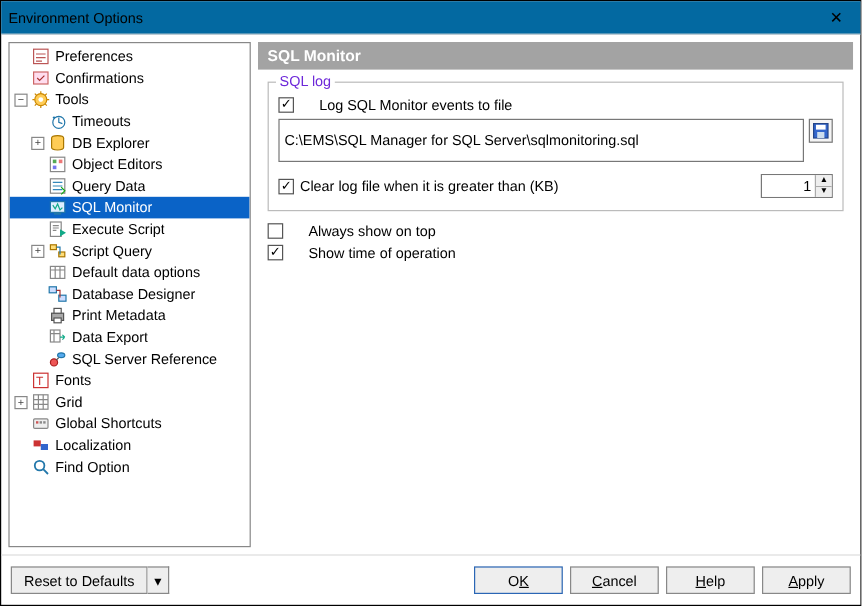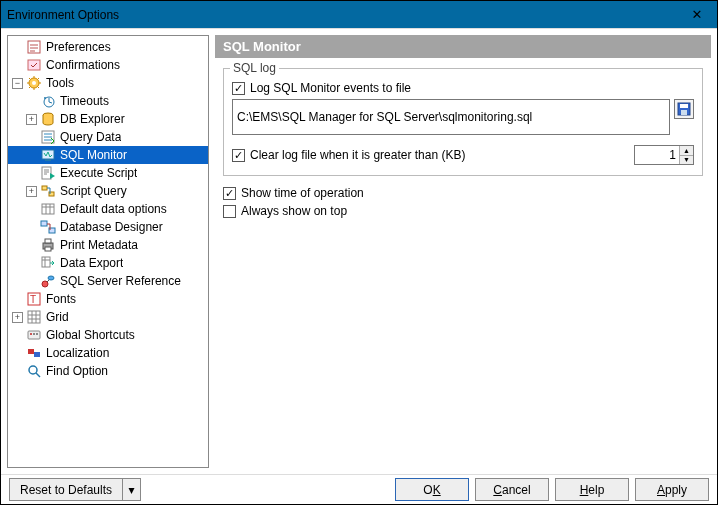--- a/index.html
+++ b/index.html
@@ -89,23 +89,23 @@
   .content-inner { padding: 10px 8px 8px 8px; }
   .fieldset {
     border: 1px solid #bbb;
     padding: 8px 8px 10px 8px;
     margin-bottom: 10px;
     position: relative;
   }
   .fieldset-legend {
     position: absolute; top: -8px; left: 6px;
     background: #fff; padding: 0 3px;
-    font-size: 12px; color: #404040;
-  }
-  .row { display: flex; align-items: flex-end; margin: 4px 0; }
+    font-size: 12px; color: #6d28d9;
+  }
+  .row { display: flex; align-items: flex-start; margin: 4px 0; gap: 16px; }
   .chk {
     width: 13px; height: 13px;
     border: 1px solid #555;
     margin-right: 5px;
     display: inline-flex; align-items: center; justify-content: center;
     flex-shrink: 0;
   }
   .chk.checked::after {
     content: "✓"; font-size: 11px; line-height: 1; color: #000;
   }
@@ -129,21 +129,21 @@
     font-family: inherit; font-size: 12px;
   }
   .spin .btns { display: flex; flex-direction: column; width: 14px; border-left: 1px solid #aaa; }
   .spin .btns div {
     flex: 1; display: flex; align-items: center; justify-content: center;
     font-size: 7px; background: #eee; cursor: default;
   }
   .spin .btns div:first-child { border-bottom: 1px solid #aaa; }
 
   .footer {
-    height: 30px;
+    height: 42px;
     border-top: 1px solid #ddd;
     display: flex; align-items: center;
     padding: 0 8px; gap: 6px;
   }
   .splitbtn { display: inline-flex; }
   .btn {
     border: 1px solid #888; background: #eee;
     height: 23px; min-width: 74px;
     font-family: inherit; font-size: 12px;
     display: inline-flex; align-items: center; justify-content: center;
@@ -219,20 +219,34 @@
             <li>
                 <div class="node indent2">
                   <span class="exp">+</span>
                   <span class="ticon">
                     <svg viewBox="0 0 16 16">
                       <ellipse cx="8" cy="4" rx="5" ry="2" fill="#fc5" stroke="#a70"></ellipse>
                       <path d="M3 4v8c0 1.1 2.2 2 5 2s5-.9 5-2V4" fill="#fc5" stroke="#a70"></path>
                     </svg>
                   </span>
                   <span class="lbl">DB Explorer</span>
+                </div>
+              </li>
+            <li>
+                <div class="node indent2">
+                  <span class="noexp"></span>
+                  <span class="ticon">
+                    <svg viewBox="0 0 16 16">
+                      <rect x="2" y="2" width="12" height="12" fill="#fff" stroke="#888"></rect>
+                      <rect x="4" y="4" width="3" height="3" fill="#5a5"></rect>
+                      <rect x="9" y="4" width="3" height="3" fill="#e77"></rect>
+                      <rect x="4" y="9" width="3" height="3" fill="#77e"></rect>
+                    </svg>
+                  </span>
+                  <span class="lbl">Object Editors</span>
                 </div>
               </li>
             <li>
                 <div class="node indent2">
                   <span class="noexp"></span>
                   <span class="ticon">
                     <svg viewBox="0 0 16 16">
                       <rect x="2" y="2" width="12" height="12" fill="#fff" stroke="#888"></rect>
                       <path d="M4 5h8M4 8h8M4 11h8" stroke="#38b"></path>
                       <path d="M11 9l3 3-3 3" stroke="#1a1" fill="none"></path>
@@ -437,26 +451,26 @@
             <div class="spin">
               <input value="1" style="">
               <div class="btns">
                 <div>▲</div>
                 <div>▼</div>
               </div>
             </div>
           </div>
         </div>
         <div class="row">
+          <span class="chk"></span>
+          <span>Always show on top</span>
+        </div>
+        <div class="row">
           <span class="chk checked"></span>
           <span>Show time of operation</span>
-        </div>
-        <div class="row">
-          <span class="chk"></span>
-          <span>Always show on top</span>
         </div>
       </div>
     </div>
   </div>
 
   <div class="footer">
     <div class="splitbtn">
       <div class="btn" style="min-width:110px">Reset to Defaults</div>
       <div class="btn drop">▾</div>
     </div>

